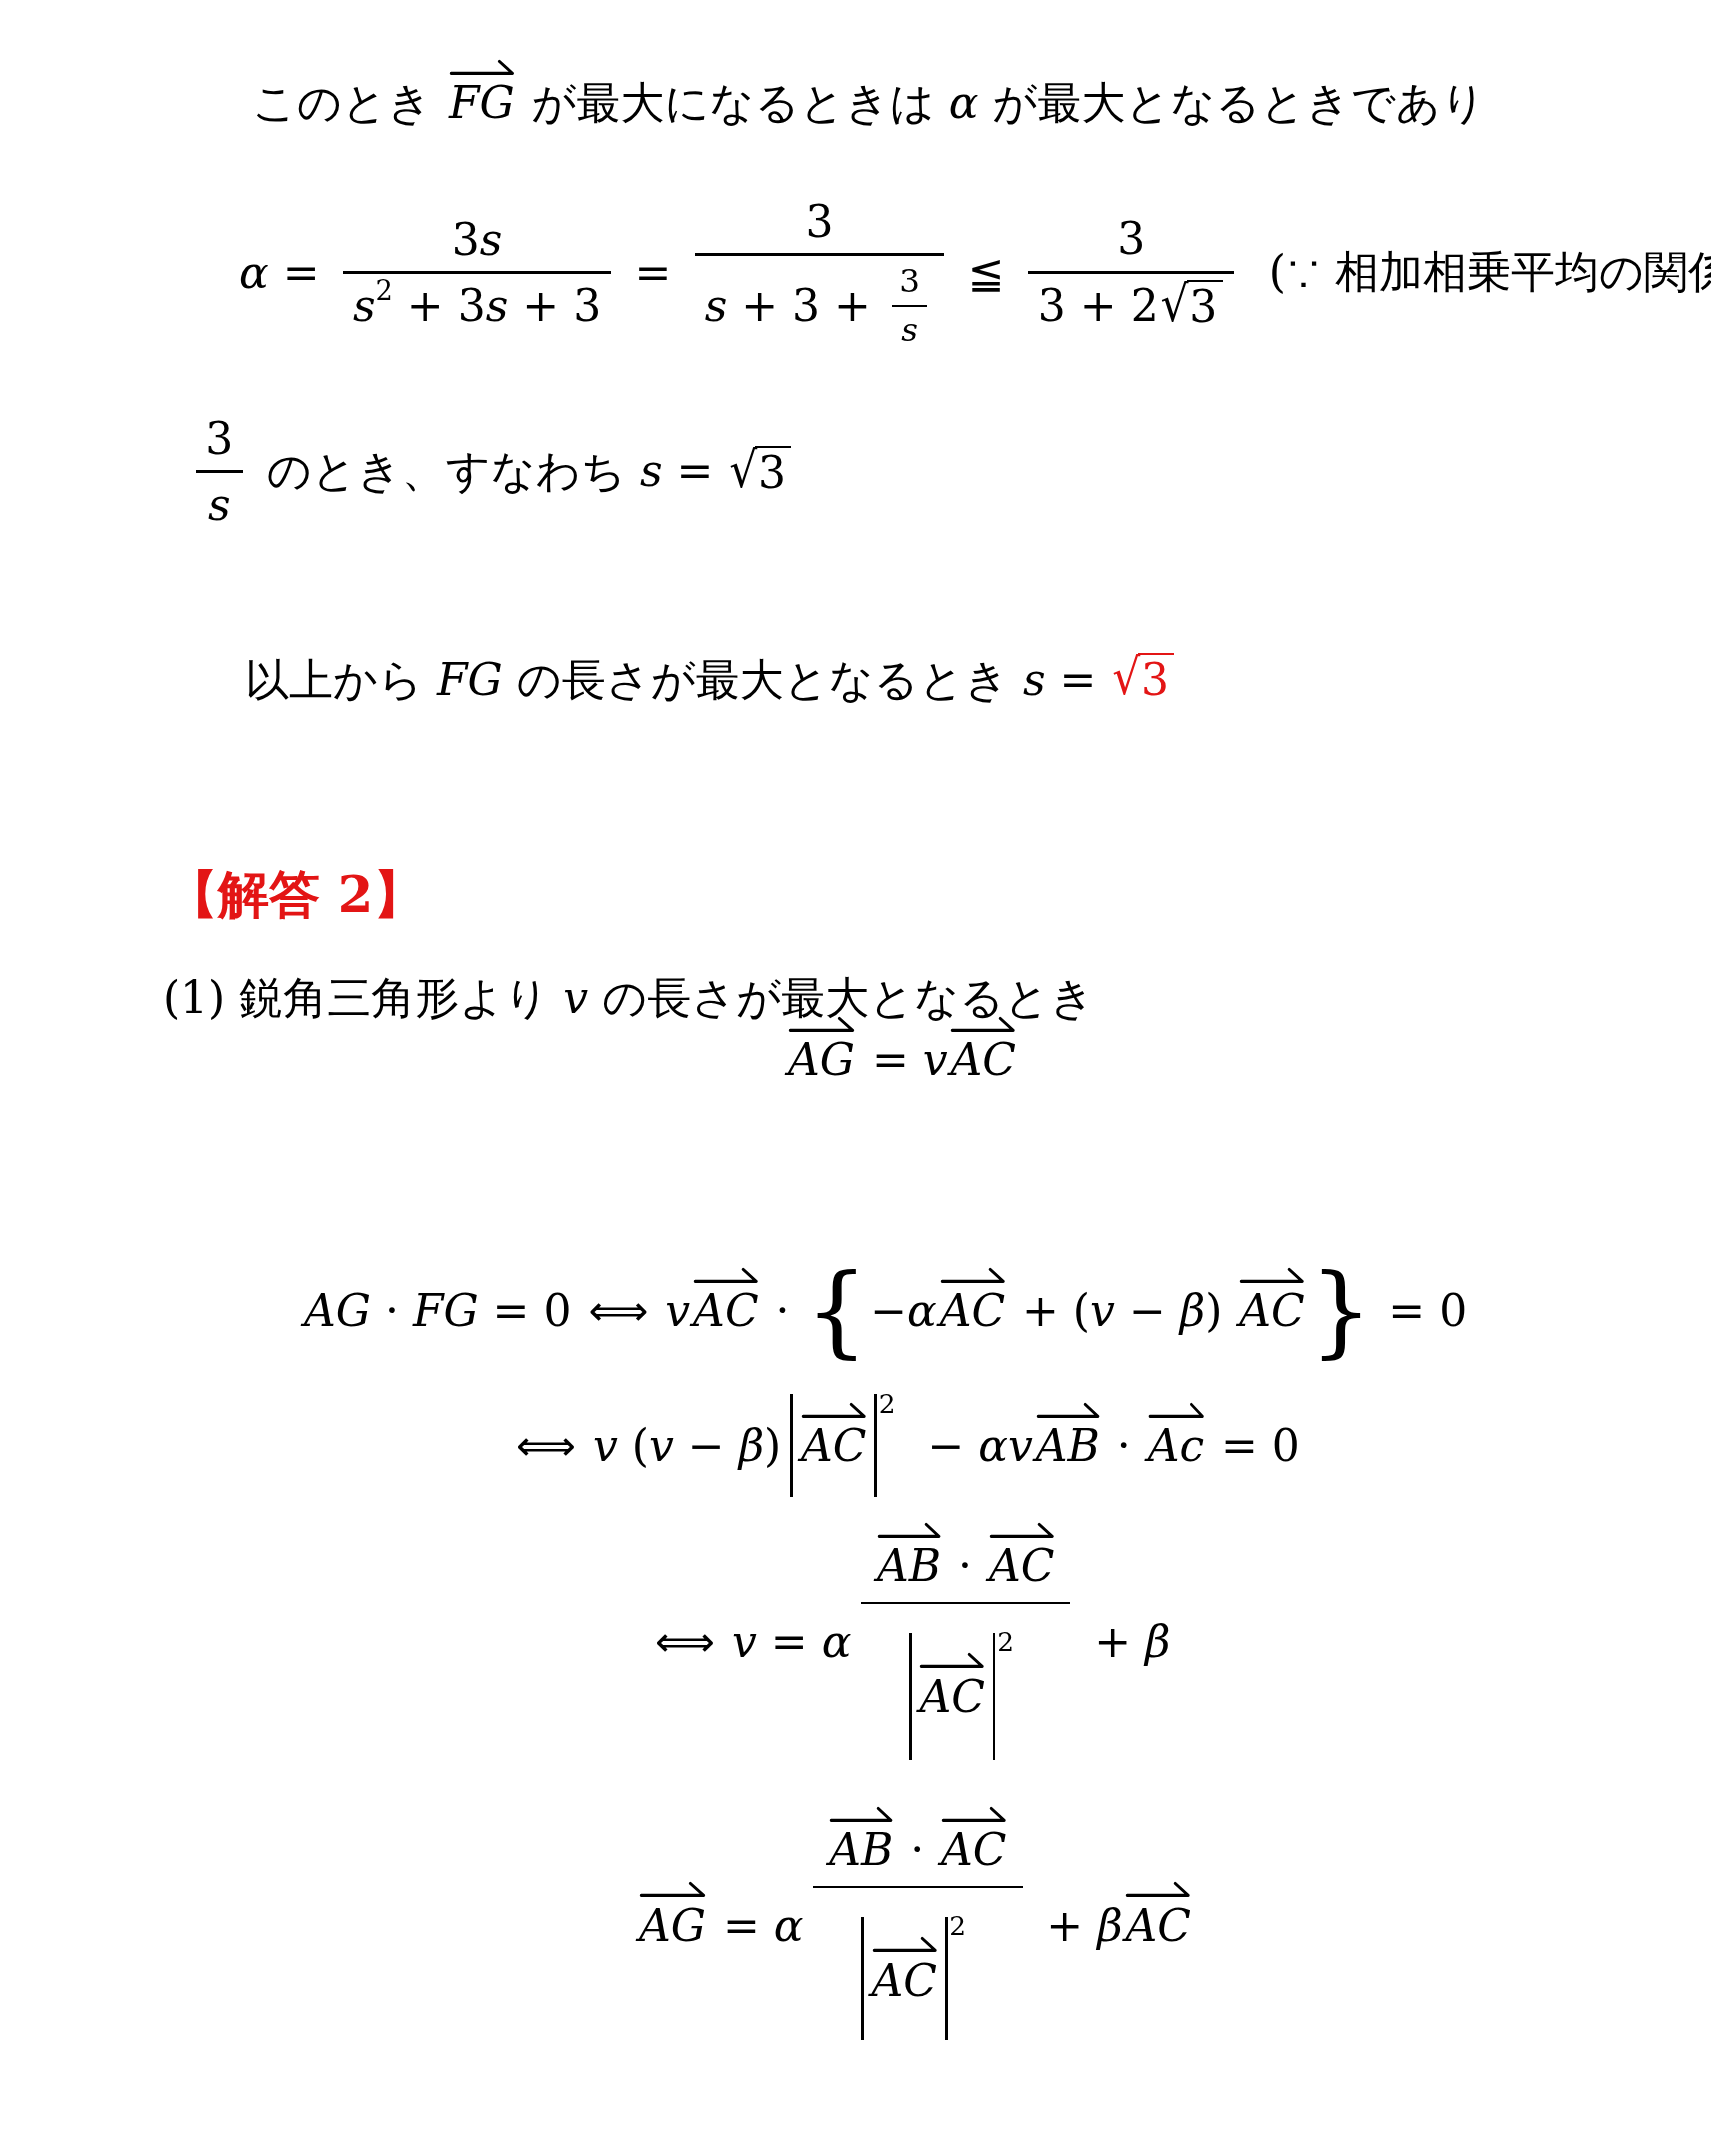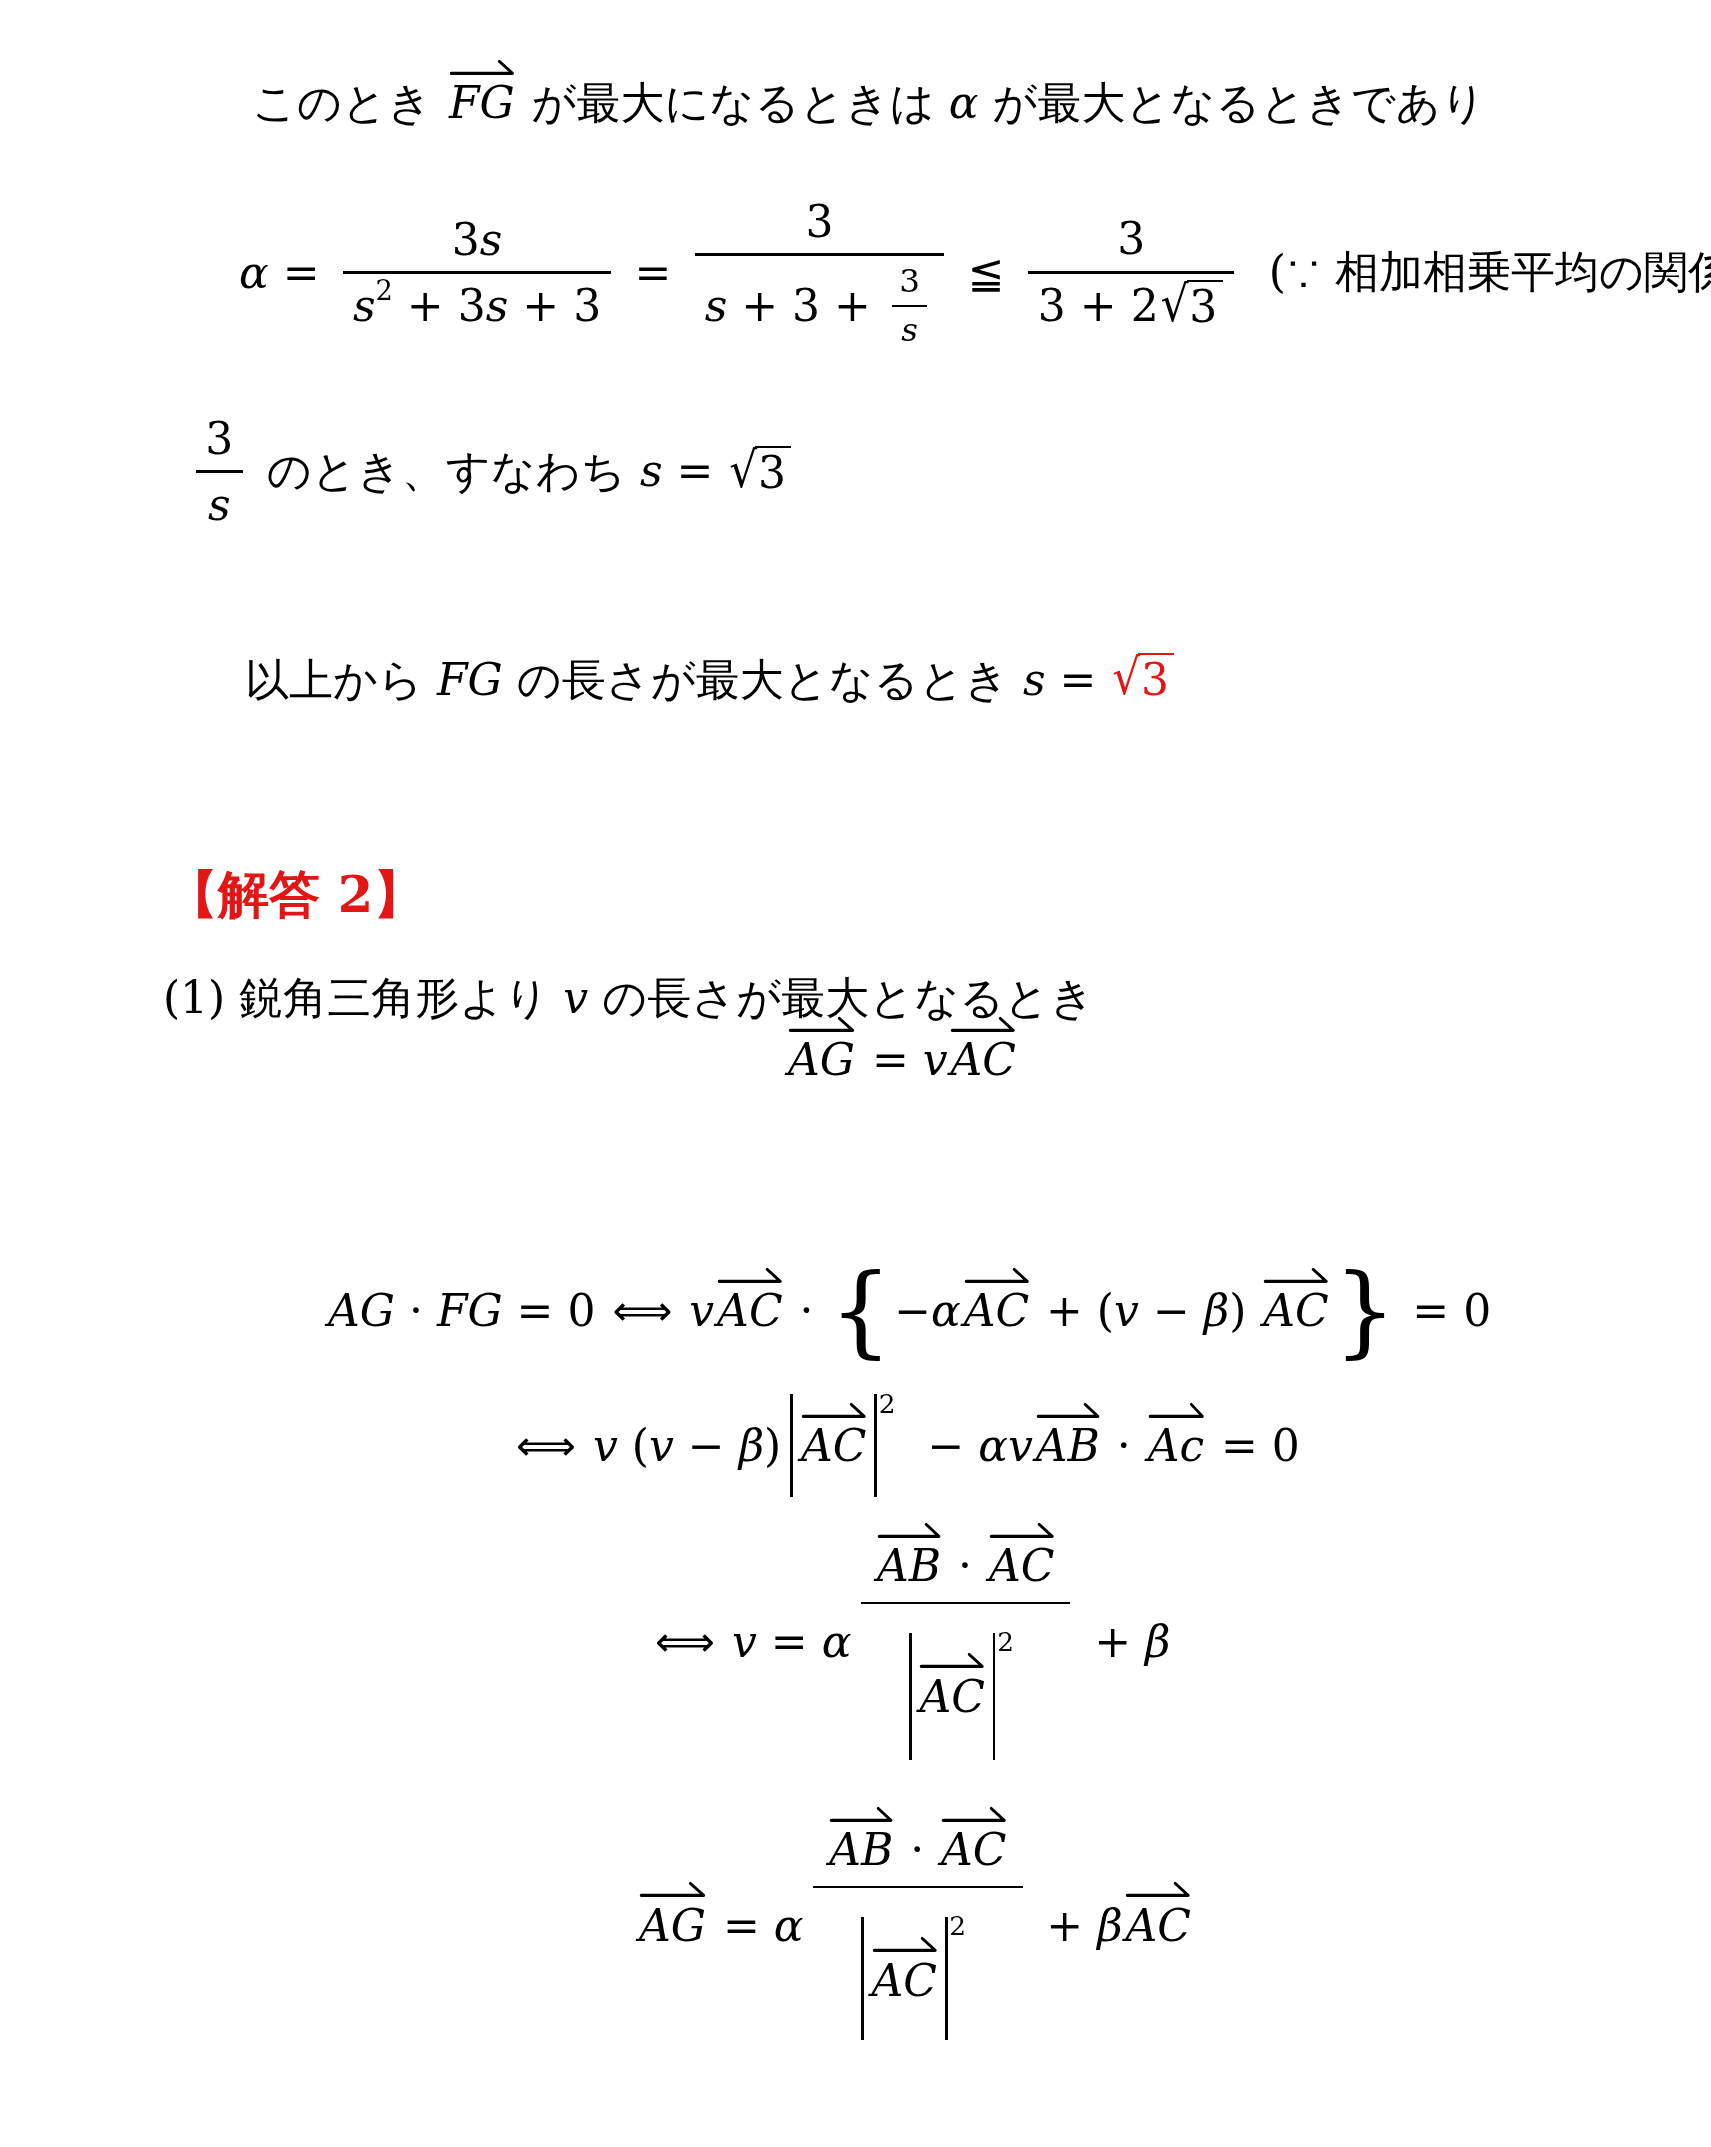--- a/index.html
+++ b/index.html
@@ -115,21 +115,21 @@
     <span class="vec"><svg viewBox="0 0 60 14" preserveAspectRatio="none">
           <path d="M2 12 H58 M46 2 L58 12"></path>
         </svg><span>AG</span></span>
     <span class="tokens"><span> = </span><span class="it">v</span></span>
     <span class="vec"><svg viewBox="0 0 60 14" preserveAspectRatio="none">
           <path d="M2 12 H58 M46 2 L58 12"></path>
         </svg><span>AC</span></span>
   </div>
 
 
-  <div class="line mrow" style="left:304px;top:1271px;margin-left:24px;">
+  <div class="line mrow" style="left:304px;top:1271px;">
     <span class="tokens"><span class="it">AG</span><span> · </span><span class="it">FG</span><span> = 0</span></span>
     <span class="iff">⟺</span>
     <span class="tokens"><span class="it">v</span></span>
     <span class="vec"><svg viewBox="0 0 60 14" preserveAspectRatio="none">
           <path d="M2 12 H58 M46 2 L58 12"></path>
         </svg><span>AC</span></span>
     <span class="tokens"><span> · </span></span>
     <span class="brace">{</span>
     <span class="tokens"><span>−</span><span class="it">α</span></span>
     <span class="vec"><svg viewBox="0 0 60 14" preserveAspectRatio="none">

